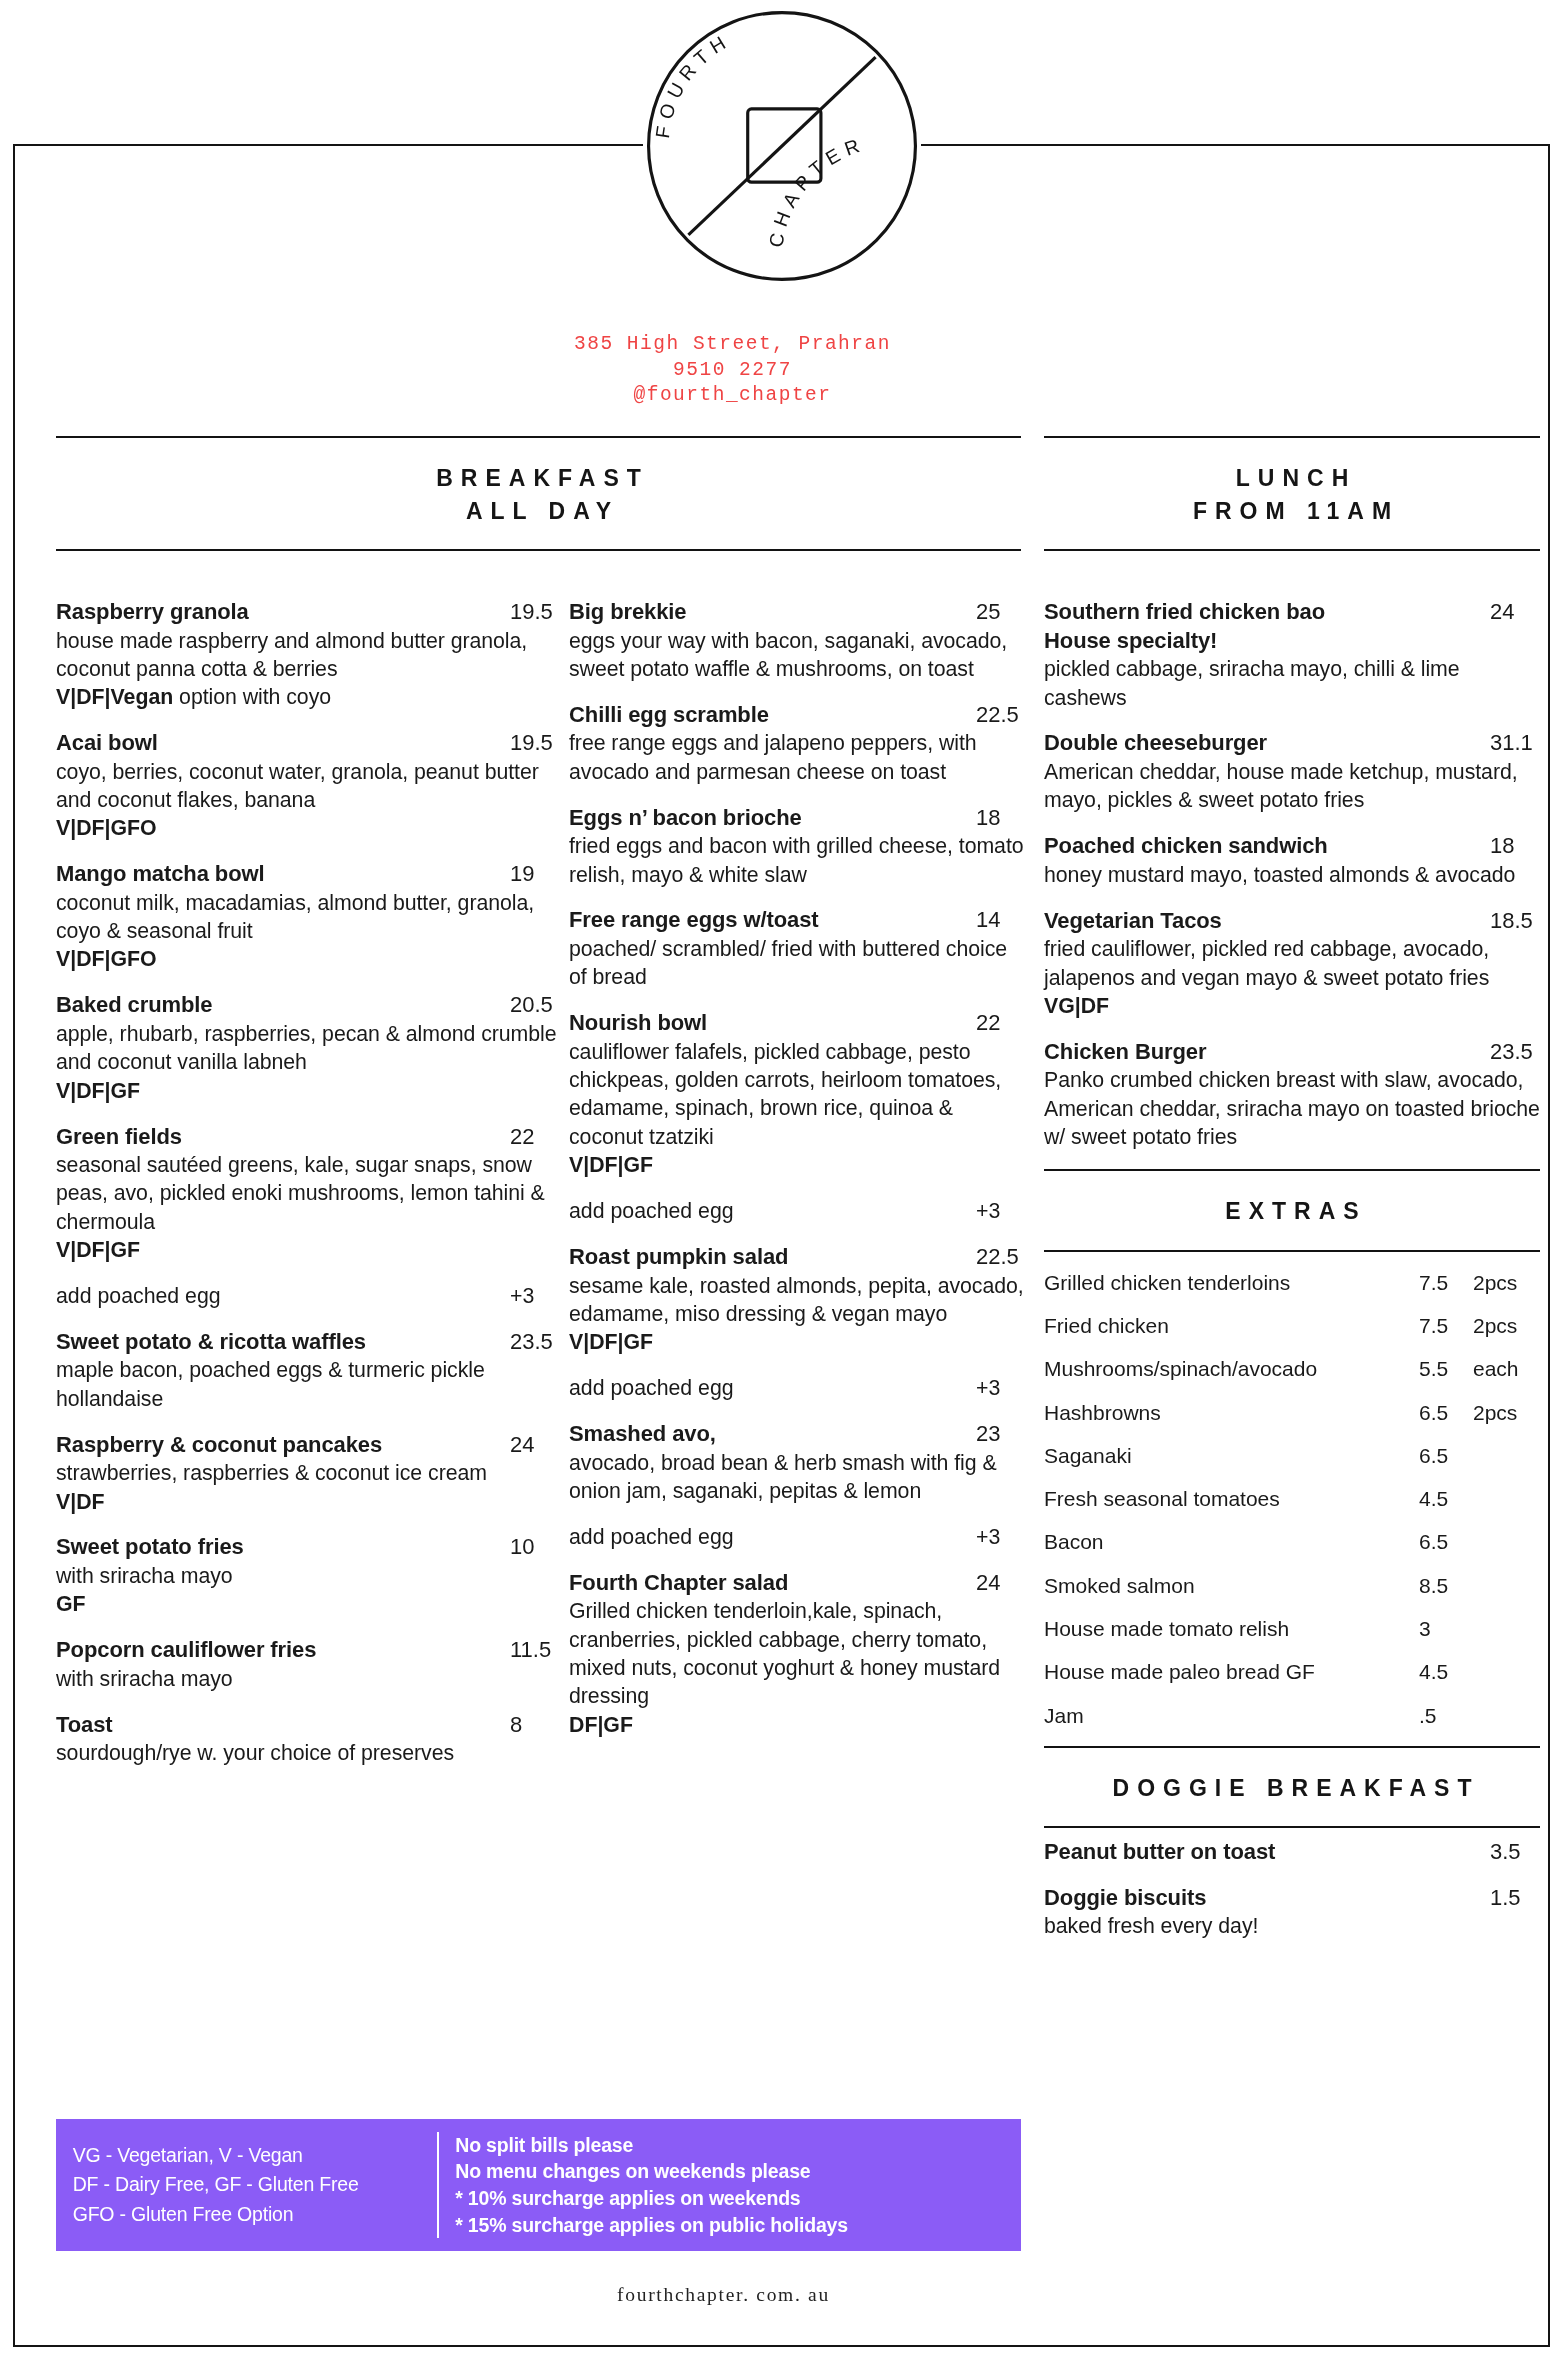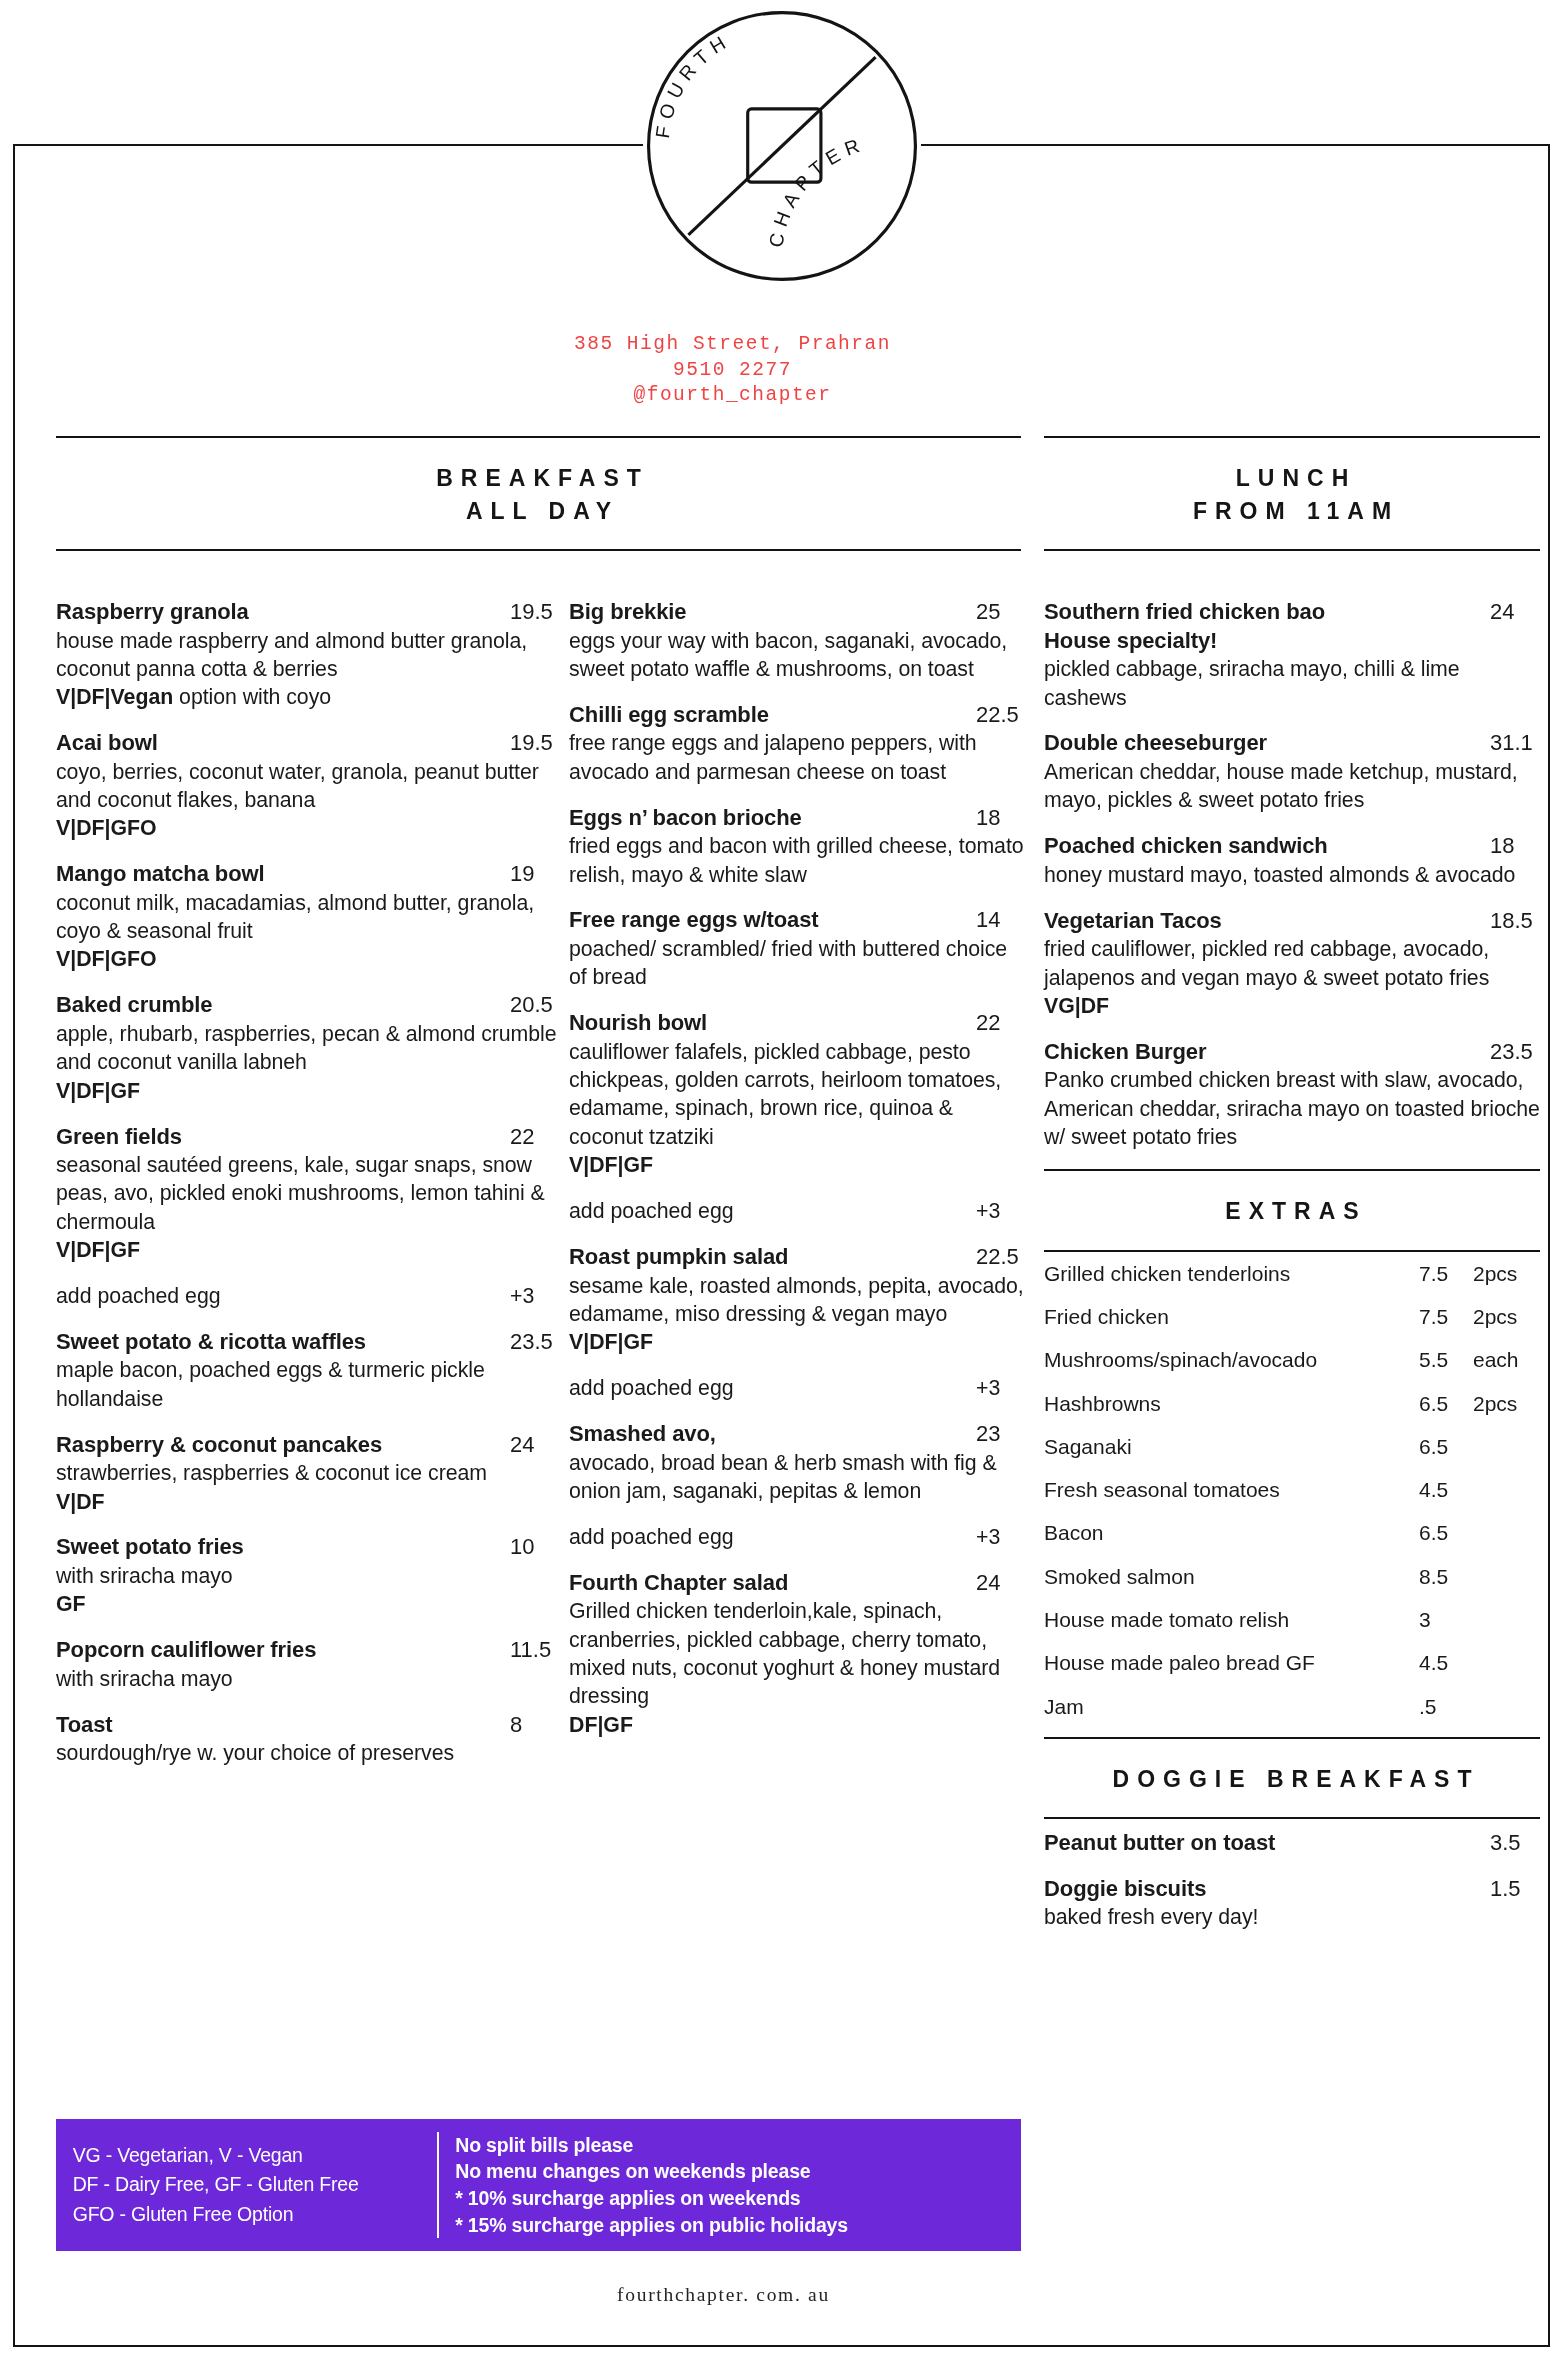--- a/index.html
+++ b/index.html
@@ -111,40 +111,40 @@
   .addon-row .p { white-space: nowrap; }
 
   
   .col-left .item-price  { min-width: 52px; text-align: left; margin-left: auto; }
   .col-mid  .item-price  { min-width: 52px; text-align: left; margin-left: auto; }
   .col-right .item-price { min-width: 50px; text-align: left; margin-left: auto; }
   .col-left .addon-row .p, .col-mid .addon-row .p { min-width: 52px; text-align: left; }
 
   
   .extras-head { }
-  .extras-list { margin-top: 8px; }
+  .extras-list { margin-top: 17px; }
   .extra-row {
     display: flex; align-items: baseline;
     font-size: 21px; line-height: 1.3;
     margin-bottom: 16px;
   }
   .extra-name { flex: 1 1 auto; }
   .extra-price { flex: 0 0 54px; text-align: left; }
   .extra-unit { flex: 0 0 67px; text-align: left; }
 
   
   .doggie-head { margin-top: 16.7px; }
   .doggie-list { margin-top: 9.3px; }
 
   
   .notes-box {
     position: absolute;
     left: 56px; top: 2119px;
     width: 965px; height: 132px;
-    background: #6d28d9;
+    background: #8b5cf6;
     color: #ffffff;
     display: flex;
     align-items: center;
     padding: 0 0 0 16.7px;
   }
   .notes-left {
     flex: 0 0 364px;
     font-size: 19.5px;
     line-height: 1.5;
     font-weight: 400;

